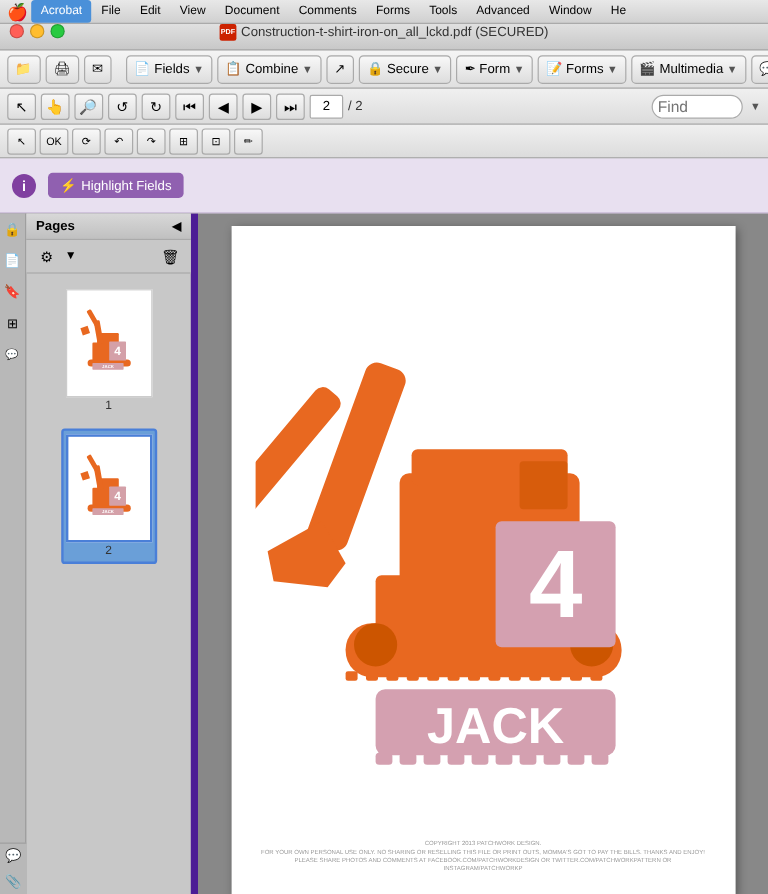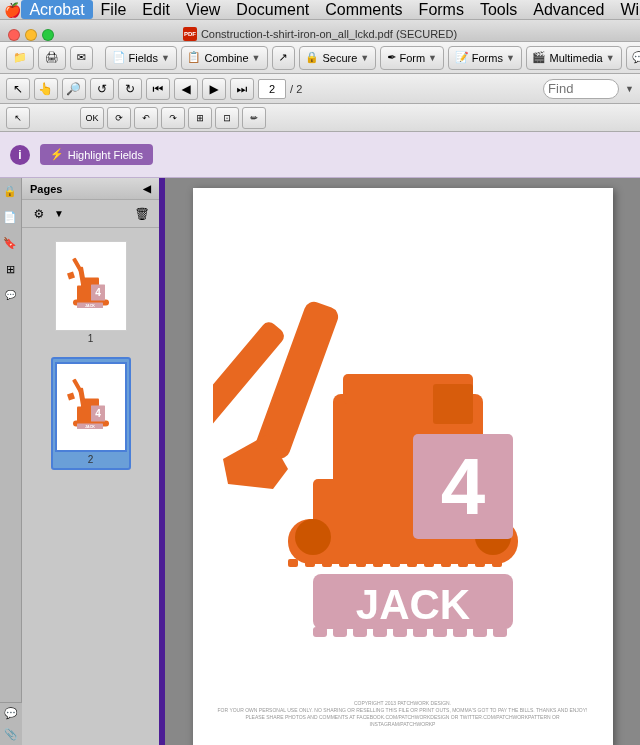--- a/index.html
+++ b/index.html
@@ -19,32 +19,32 @@
     .menu-bar-apple {
       width: 22px;
       text-align: center;
       font-size: 14px;
     }
     .menu-item {
       padding: 0 8px;
       height: 100%;
       display: flex;
       align-items: center;
-      font-size: 16px;
+      font-size: 10px;
       cursor: pointer;
     }
     .menu-item.active { background: #4a90d9; color: white; border-radius: 3px; }
 
     
     .title-bar {
       width: 640px;
       height: 22px;
       background: linear-gradient(to bottom, #e0e0e0, #c8c8c8);
       display: flex;
-      align-items: flex-end;
+      align-items: flex-start;
       justify-content: center;
       border-bottom: 1px solid #aaa;
       position: relative;
     }
     .traffic-lights {
       position: absolute;
       left: 8px;
       display: flex;
       gap: 5px;
     }
@@ -440,21 +440,21 @@
   <div class="nav-btn">⏭</div>
   <input class="page-input" type="text" value="2" style="">
   <span class="page-total">/ <span>2</span></span>
   <div style="flex:1"></div>
   <input class="find-input" type="text" placeholder="Find" style="">
   <span class="find-arrow">▼</span>
 </div>
 
 <div class="forms-toolbar">
   <div class="forms-btn" style="font-size:9px;">↖</div>
-  <div class="forms-btn" style="font-size:9px;margin-left:47px;">OK</div>
+  <div class="forms-btn" style="font-size:9px;">OK</div>
   <div class="forms-btn" style="font-size:9px;">⟳</div>
   <div class="forms-btn" style="font-size:9px;">↶</div>
   <div class="forms-btn" style="font-size:9px;">↷</div>
   <div class="forms-btn" style="font-size:9px;">⊞</div>
   <div class="forms-btn" style="font-size:9px;">⊡</div>
   <div class="forms-btn" style="font-size:9px;">✏</div>
 </div>
 
 <div class="notification-bar">
   <div class="notification-icon">i</div>

